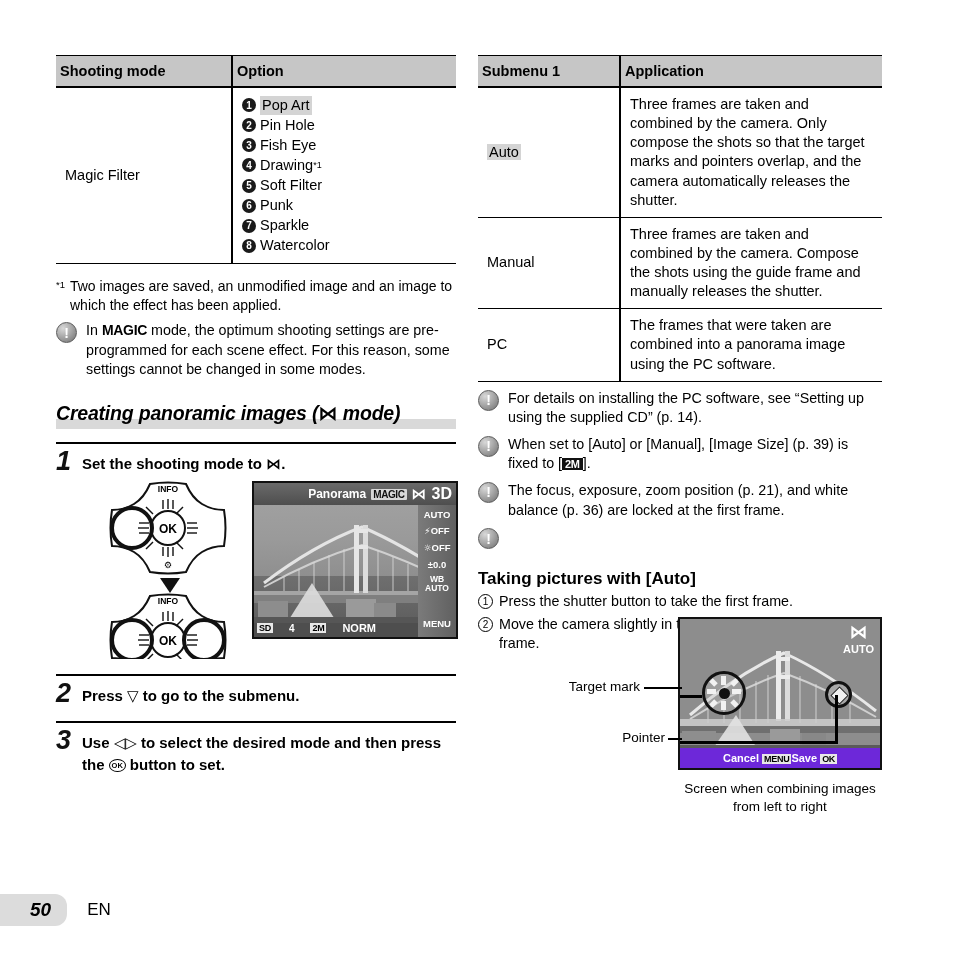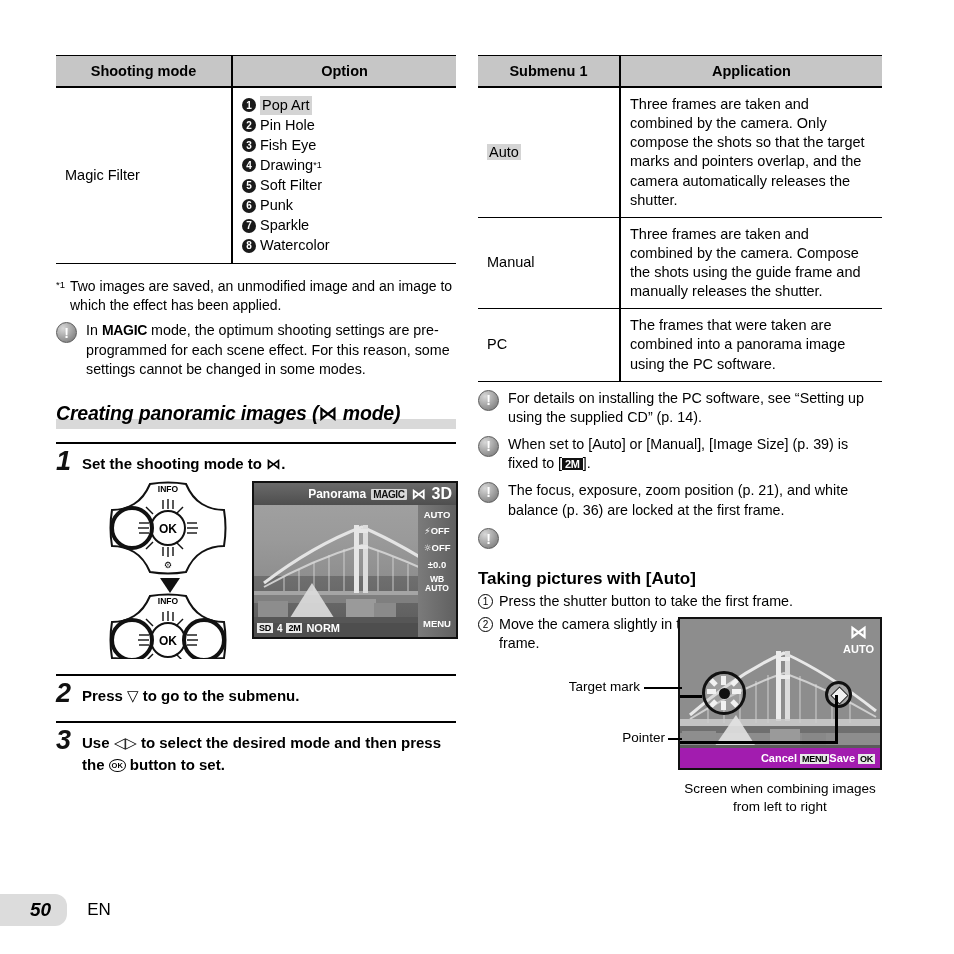--- a/index.html
+++ b/index.html
@@ -17,21 +17,21 @@
   
   .col-left  { position:absolute; left:56px;  top:55px; width:400px; }
   .col-right { position:absolute; left:478px; top:55px; width:404px; }
 
   
   table.mantable { border-collapse: collapse; width:100%; font-size:14.5px; }
   table.mantable th {
     background:#c6c6c6;
     font-weight:bold;
     font-size:14.5px;
-    text-align:center;
+    text-align:left;
     padding:7px 4px 7px 4px;
     border-bottom:2px solid #000;
     border-top:1px solid #000;
   }
   table.mantable th.divider { border-left:2px solid #000; }
   table.mantable td {
     border-bottom:1px solid #000;
     padding:7px 9px;
     vertical-align:middle;
     line-height:1.32;
@@ -134,34 +134,34 @@
   }
   .lcd-side {
     position:absolute; right:0; top:22px; bottom:0; width:38px;
     background:linear-gradient(to right,#7b7b7b,#606060);
     color:#fff; font-size:9.5px; font-weight:bold; text-align:center;
     padding-top:4px; line-height:1.18;
   }
   .lcd-side div { margin-bottom:5px; }
   .lcd-bottom {
     position:absolute; left:0; bottom:0; height:18px; right:38px;
-    display:flex; align-items:center; gap:4px; padding-left:3px;
+    display:flex; align-items:center; gap:16px; padding-left:3px;
     color:#fff; font-size:10px; font-weight:bold;
   }
   .invbox {
     background:#e8e8e8; color:#000; font-size:9px; font-weight:bold;
     padding:0 2px; letter-spacing:-0.3px;
   }
 
   
   .screen2wrap { position:absolute; left:678px; top:617px; width:204px; }
   .lcd2-bottom {
     position:absolute; left:0; right:0; bottom:0; height:20px;
-    background:#a21caf; color:#fff;
-    display:flex; align-items:center; justify-content:flex-end;
+    background:#6d28d9; color:#fff;
+    display:flex; align-items:center; justify-content:center;
     padding:9px 5px; font-size:11px; font-weight:bold;
   }
   .target-mark {
     position:absolute; left:22px; top:52px; width:44px; height:44px;
     border:3.5px solid #111; border-radius:50%;
     background:rgba(190,190,190,.35);
   }
   .target-mark::after{
     content:""; position:absolute; left:50%; top:50%;
     width:11px; height:11px; margin:-5.5px 0 0 -5.5px;

